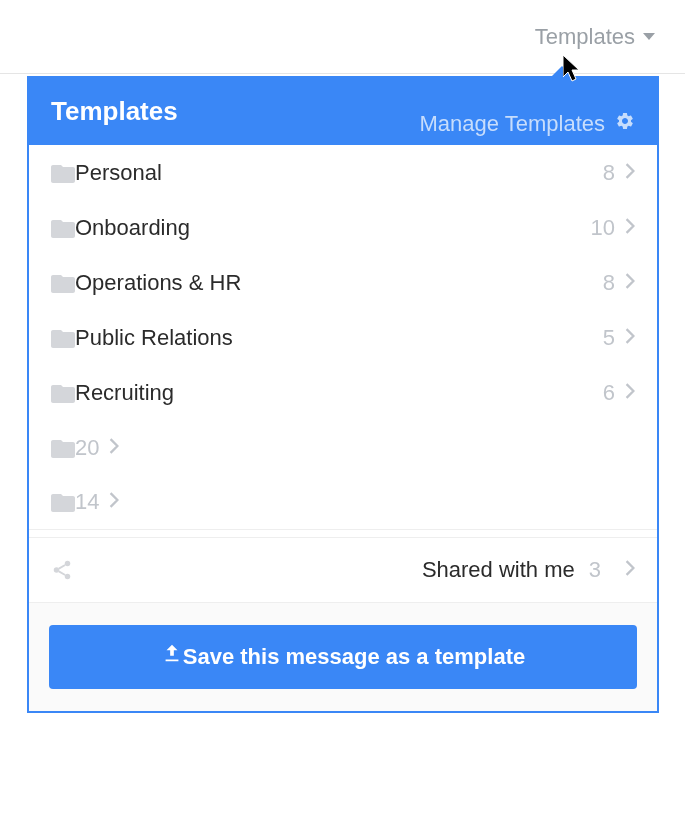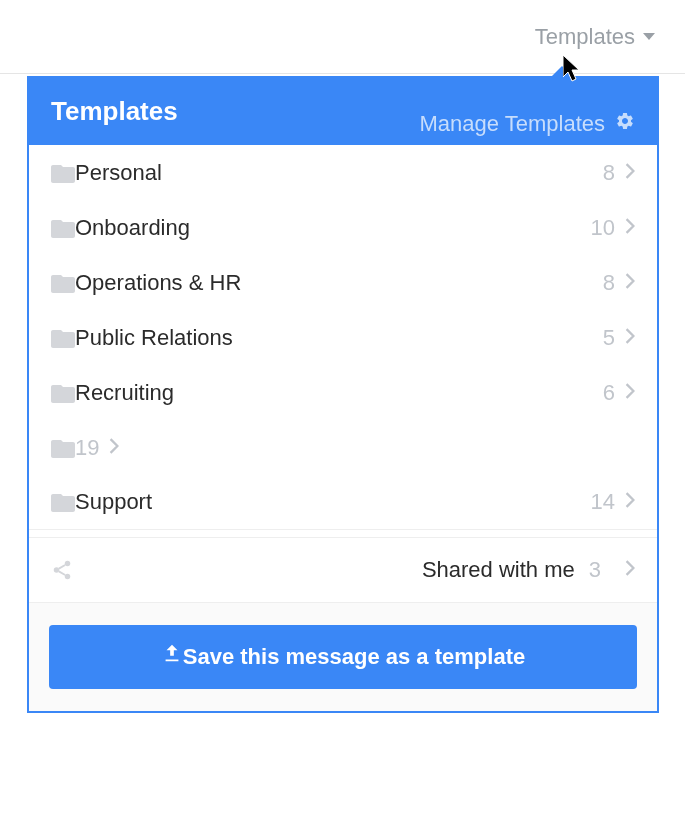--- a/index.html
+++ b/index.html
@@ -245,32 +245,31 @@
         <span class="chevron"><svg width="10" height="16" viewBox="0 0 8 14" fill="none" stroke="currentColor" stroke-width="2">
             <path d="M1 1l6 6-6 6"></path>
           </svg></span>
       </div>
       <div class="folder-item">
         <span class="item-icon">
           <svg width="24" height="20" viewBox="0 0 24 20" fill="currentColor">
             <path d="M10 2H2C0.9 2 0 2.9 0 4v14c0 1.1 0.9 2 2 2h20c1.1 0 2-0.9 2-2V6c0-1.1-0.9-2-2-2H12l-2-2z"></path>
           </svg>
         </span>
-        <span class="item-count">19</span>
-        <span class="chevron"><svg width="10" height="16" viewBox="0 0 8 14" fill="none" stroke="currentColor" stroke-width="2">
-            <path d="M1 1l6 6-6 6"></path>
-          </svg></span>
-      </div>
-      <div class="folder-item">
-        <span class="item-icon">
-          <svg width="24" height="20" viewBox="0 0 24 20" fill="currentColor">
-            <path d="M10 2H2C0.9 2 0 2.9 0 4v14c0 1.1 0.9 2 2 2h20c1.1 0 2-0.9 2-2V6c0-1.1-0.9-2-2-2H12l-2-2z"></path>
-          </svg>
-        </span>
-        <span class="item-label">Support</span>
+        <span class="item-count">20</span>
+        <span class="chevron"><svg width="10" height="16" viewBox="0 0 8 14" fill="none" stroke="currentColor" stroke-width="2">
+            <path d="M1 1l6 6-6 6"></path>
+          </svg></span>
+      </div>
+      <div class="folder-item">
+        <span class="item-icon">
+          <svg width="24" height="20" viewBox="0 0 24 20" fill="currentColor">
+            <path d="M10 2H2C0.9 2 0 2.9 0 4v14c0 1.1 0.9 2 2 2h20c1.1 0 2-0.9 2-2V6c0-1.1-0.9-2-2-2H12l-2-2z"></path>
+          </svg>
+        </span>
         <span class="item-count">14</span>
         <span class="chevron"><svg width="10" height="16" viewBox="0 0 8 14" fill="none" stroke="currentColor" stroke-width="2">
             <path d="M1 1l6 6-6 6"></path>
           </svg></span>
       </div>
     </div>
 
   <div class="shared-section">
     <div class="shared-item">
       <span class="item-icon">

